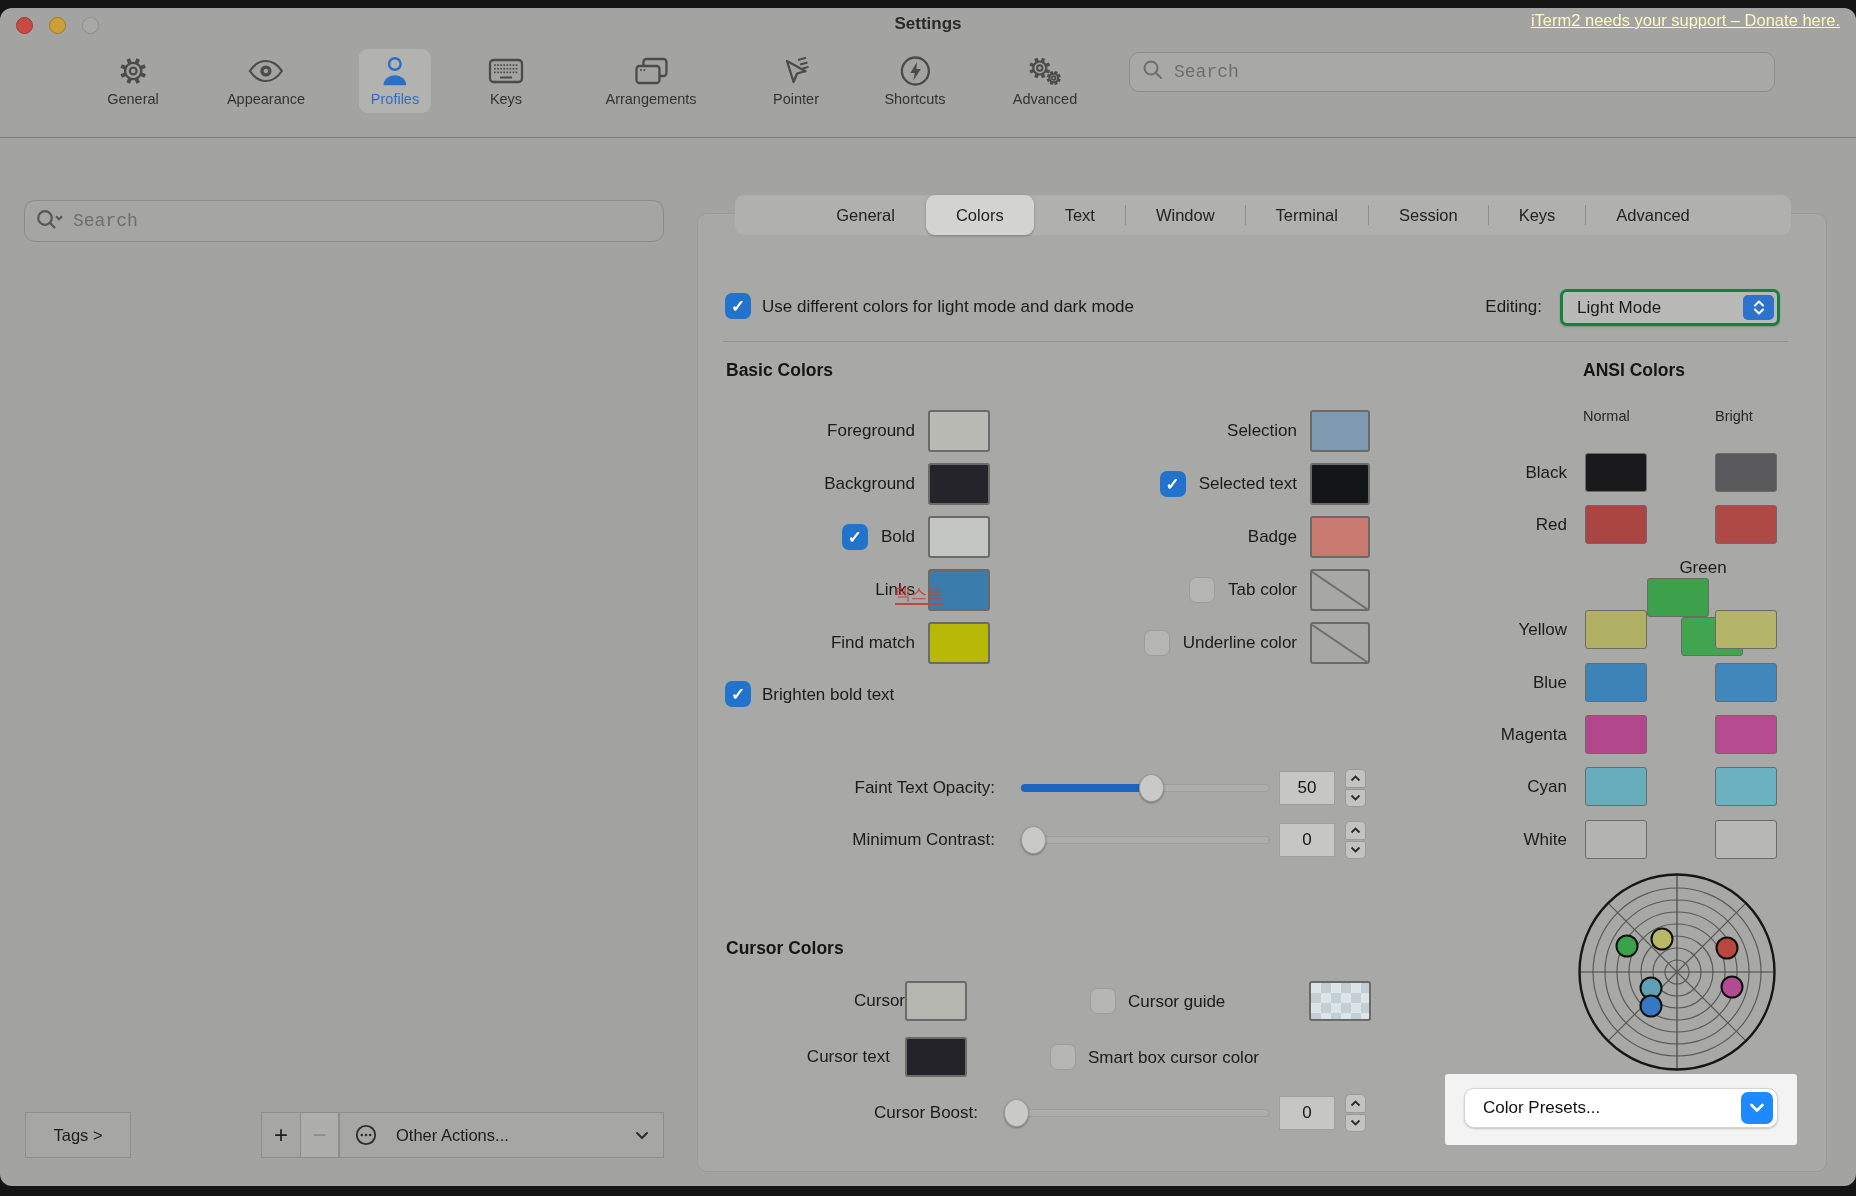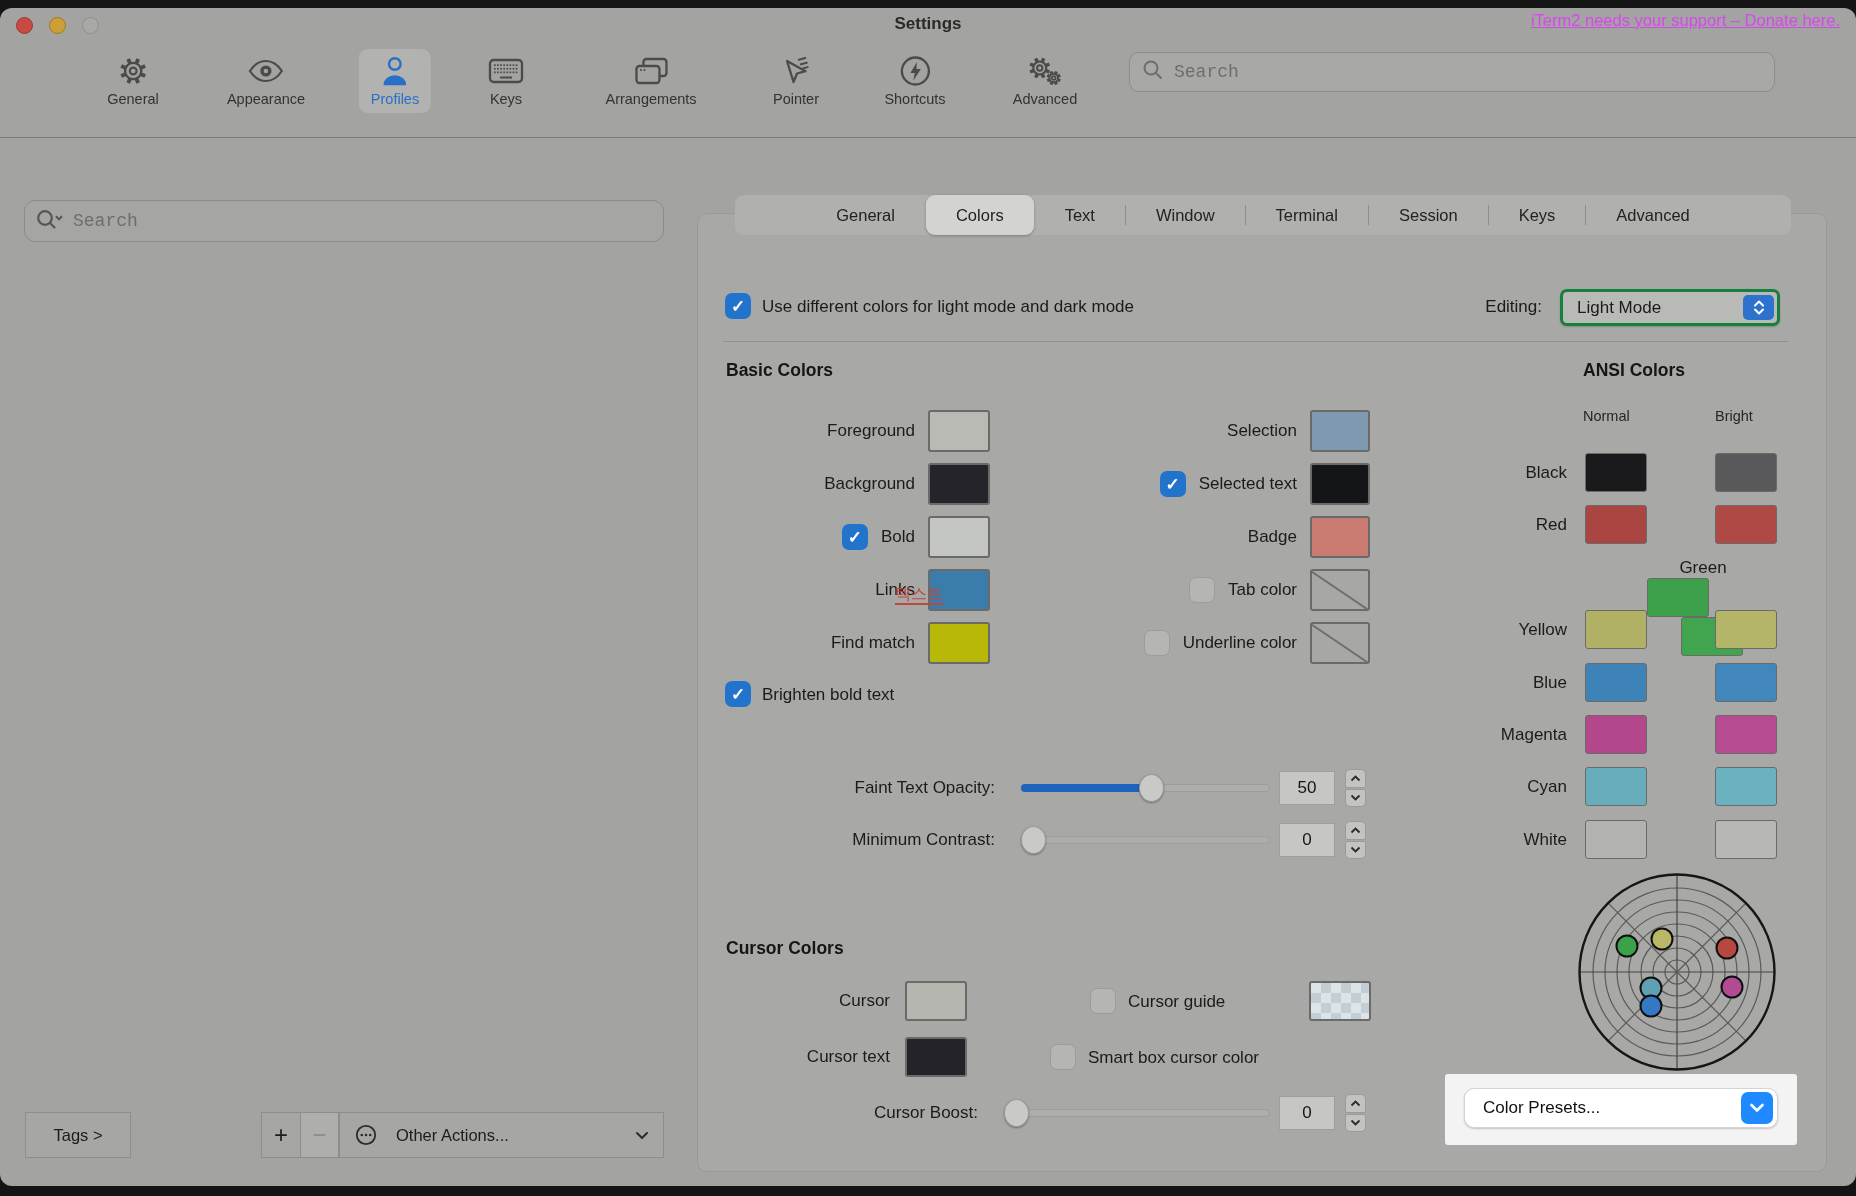--- a/index.html
+++ b/index.html
@@ -4,21 +4,21 @@
 <style>
   html,body{margin:0;padding:0;background:#141414;}
   *{box-sizing:border-box;}
   .stage{position:relative;width:1856px;height:1196px;background:#141414;overflow:hidden;
          font-family:"Liberation Sans",sans-serif;color:#1b1b1b;}
   .abs{position:absolute;}
   .window{position:absolute;left:0;top:8px;width:1856px;height:1178px;background:#a3a3a1;border-radius:12px;}
   .titlebar-border{position:absolute;left:0;top:137px;width:1856px;height:1px;background:#7d7d7b;}
   .light{position:absolute;top:16.5px;width:17px;height:17px;border-radius:50%;}
   .title{position:absolute;left:0;right:0;top:14px;text-align:center;font-size:17px;font-weight:bold;color:#2a2a2a;}
-  .donate{position:absolute;right:16px;top:11px;font-size:16.5px;color:#d946ef;text-decoration:underline;cursor:pointer;}
+  .donate{position:absolute;right:16px;top:11px;font-size:16.5px;color:#fef9c3;text-decoration:underline;cursor:pointer;}
   .tb-item{position:absolute;top:49px;transform:translateX(-50%);display:flex;flex-direction:column;
            align-items:center;gap:3px;padding:5px 12px 6px;border-radius:9px;color:#4b4b49;}
   .tb-item .tb-label{font-size:14.5px;color:#333331;white-space:nowrap;}
   .tb-item.sel{background:#b2b2b0;color:#2b6fc7;}
   .tb-item.sel .tb-label{color:#2b6fc7;}
   .tb-icon{height:34px;display:flex;align-items:center;justify-content:center;}
   .tb-search{position:absolute;left:1129px;top:52px;width:646px;height:40px;border:1.5px solid #8d8d8b;
              border-radius:10px;background:#a8a8a6;display:flex;align-items:center;padding:0 12px;gap:8px;color:#6e6e6c;}
   input.searchbox{flex:1;background:transparent;border:none;outline:none;font-family:Liberation Mono, monospace;font-size:18px;color:#1d1d1d;}
   input.searchbox::placeholder{color:#6e6e6c;opacity:1;}
@@ -389,21 +389,21 @@
           <div class="dn">
             <svg width="11" height="7" viewBox="0 0 11 7" fill="none" stroke="#2a2a2a">
               <path d="M1.5 1.5 L5.5 5.5 L9.5 1.5" stroke-width="1.8"></path>
             </svg>
           </div>
         </div>
       </div>
     </div>
 
   <div class="h2" style="left:726px;top:938px;">Cursor Colors</div>
-  <div class="flexrow" style="right:889px;top:981px;height:40px;gap:15px;">
+  <div class="flexrow" style="right:889px;top:981px;height:40px;">
     <span class="lbl">Cursor</span>
     <div class="well" style="height: 40px; background: rgb(181, 182, 176);"></div>
   </div>
   <div class="flexrow" style="right:889px;top:1037px;height:40px;gap:15px;">
     <span class="lbl">Cursor text</span>
     <div class="well" style="height: 40px; background: rgb(35, 35, 41);"></div>
   </div>
   <div class="cb off abs" style="left:1090px;top:988px;"></div>
   <div class="lbl abs" style="left:1128px;top:992px;">Cursor guide</div>
   <div class="well checker abs" style="left:1309px;top:981px;height:40px;"></div>

